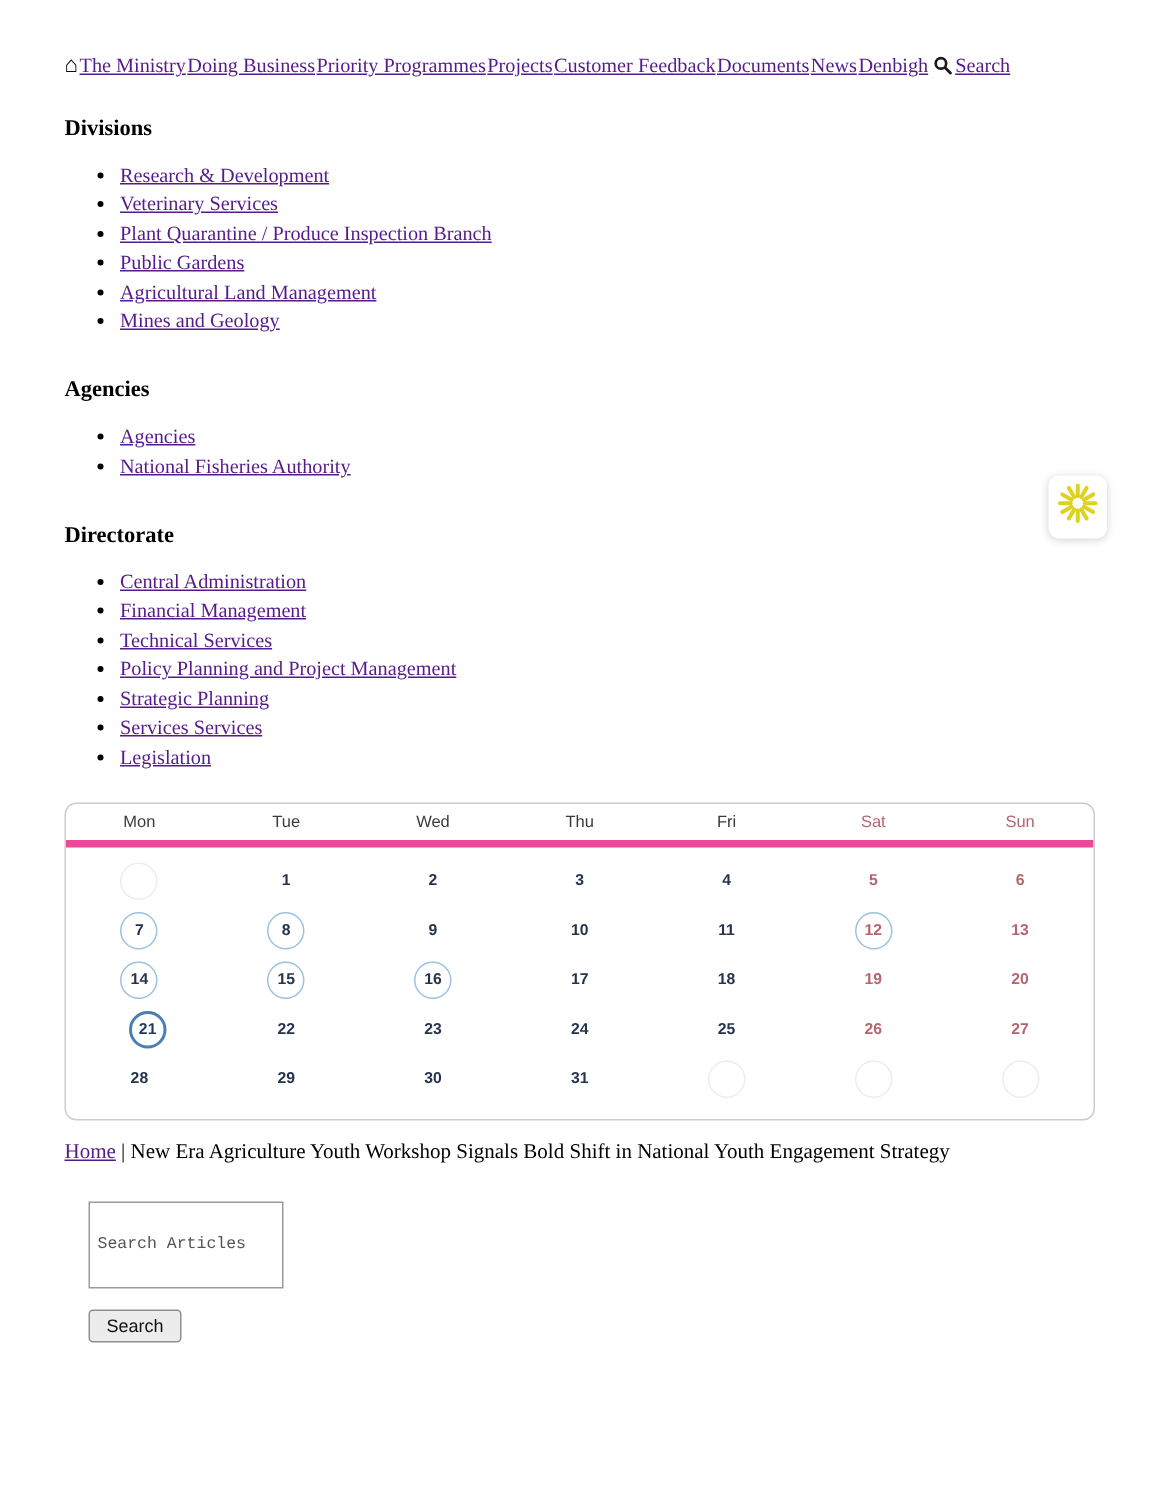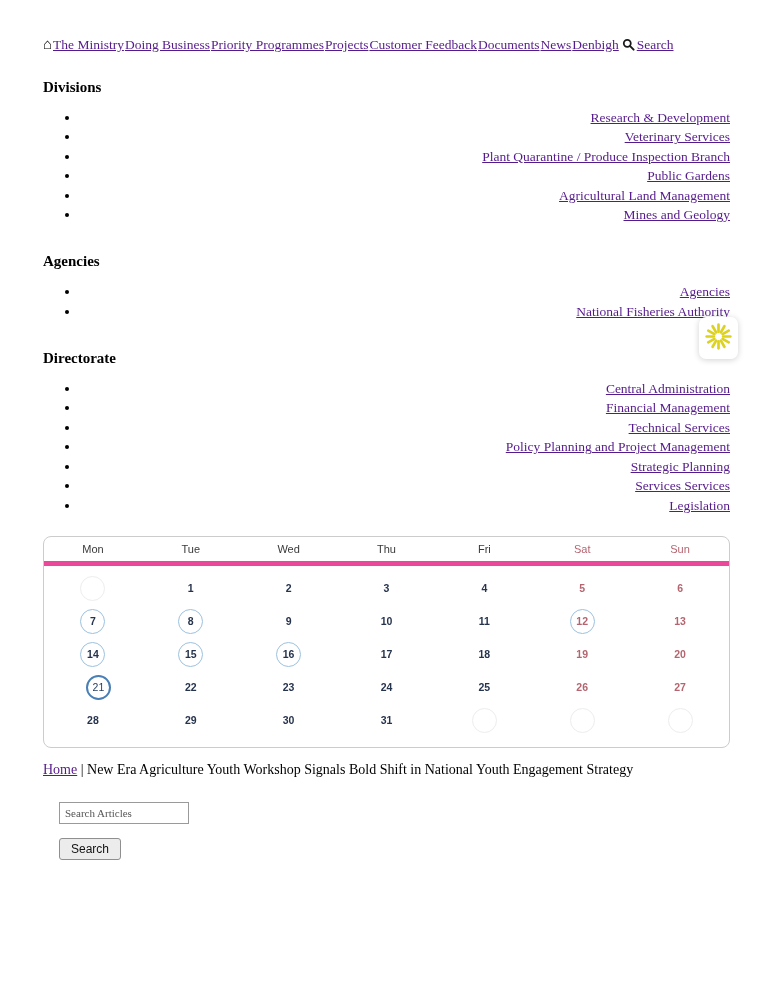--- a/index.html
+++ b/index.html
@@ -13,48 +13,48 @@
   nav{font-size:13.5px;white-space:nowrap;line-height:1.1;}
   nav a{color:#551A8B;text-decoration:underline;margin-right:1px;}
   .home-ico{font-size:15px;font-weight:bold;color:#000;text-decoration:none;margin-right:1px;}
   .nav-search{margin-left:2px;}
   .mag{display:inline-block;vertical-align:-2px;margin-right:2px;}
 
   
   h3{font-size:15px;font-weight:bold;margin:30px 0 10px;}
   #sections h3:first-child{margin-top:24px;}
   ul{margin:14px 0 0;padding-left:37px;font-size:13.5px;}
-  li{margin:0 0 3.5px;text-align:right;}
+  li{margin:0 0 3.5px;}
   li a{color:#551A8B;text-decoration:underline;}
 
   
   .calendar{margin-top:22px;border:1px solid #ccc;border-radius:8px;background:#fff;
     font-family:"Liberation Sans",sans-serif;overflow:hidden;}
   .cal-title{text-align:center;padding:8px 0;font-size:13px;font-weight:600;color:#222;
     border-bottom:1px solid #e4e4e4;letter-spacing:.2px;}
   .cal-days{display:grid;grid-template-columns:repeat(7,1fr);border-bottom:5px solid #ec4899;padding:6px 0;}
   .cal-dayname{text-align:center;font-size:11px;color:#3a3a3a;font-weight:500;}
   .cal-dayname.weekend{color:#b4656f;}
   .cal-grid{display:grid;grid-template-columns:repeat(7,1fr);padding:6px 0 10px;}
   .cal-cell{display:flex;justify-content:center;align-items:center;height:33px;}
   .day-disc{width:25px;height:25px;border-radius:50%;display:flex;align-items:center;justify-content:center;
     font-size:10.5px;font-weight:600;color:#26334d;border:1px solid transparent;cursor:pointer;box-sizing:border-box;}
   .weekend-col .day-disc{color:#b4656f;}
   .day-disc.empty{border-color:#ededed;cursor:default;}
   .day-disc.event{border-color:#9cc2e0;}
-  .day-disc.today{border-color:#4a7fb5;border-width:2px;font-weight:400;color:#1f3a5f;margin-left:11px;}
+  .day-disc.today{border-color:#4a7fb5;border-width:2px;font-weight:700;color:#1f3a5f;margin-left:11px;}
 
   
   .breadcrumb{font-size:14px;margin:14px 0 0;}
   .breadcrumb a{color:#551A8B;text-decoration:underline;}
 
   
   .search-row{margin-top:24px;}
   .search-row input{width:118px;height:18px;border:1px solid #9a9a9a;font-size:11px;
-    font-family:Liberation Serif, serif;padding:1px 5px;color:#333;margin-left:16px;}
+    font-family:Liberation Mono, monospace;padding:19px 5px;color:#333;margin-left:16px;}
   .search-row input::placeholder{color:#555;}
   .btn-row{margin-top:14px;}
   .btn-row button{margin-left:16px;font-size:12px;font-family:"Liberation Sans",sans-serif;
     padding:3px 11px;background:#ececec;border:1px solid #8f8f8f;border-radius:3px;color:#111;cursor:pointer;}
 
   
   .a11y{position:absolute;left:699px;top:317px;width:39px;height:42px;background:#fff;border-radius:7px;
     box-shadow:0 1px 6px rgba(0,0,0,.18);display:flex;align-items:center;justify-content:center;cursor:pointer;}
 </style>
 </head>

